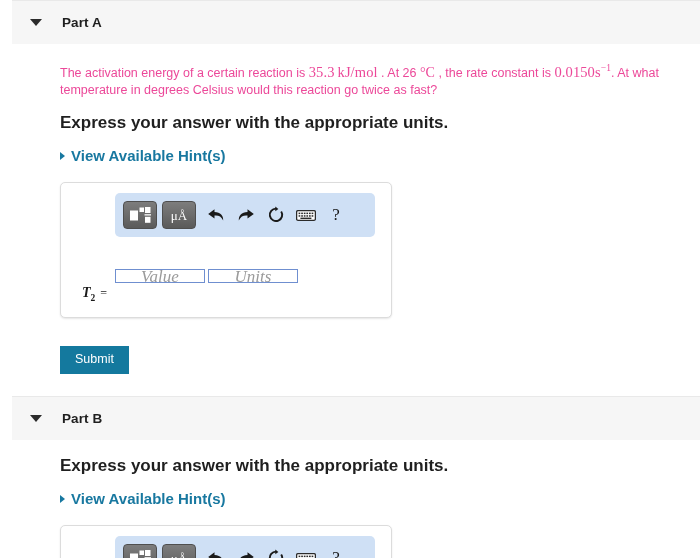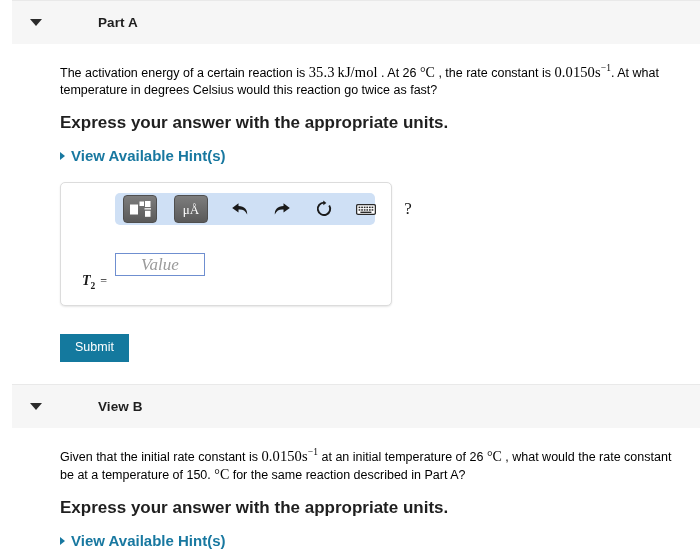--- a/index.html
+++ b/index.html
@@ -27,21 +27,20 @@
 
   
   .part-header {
     height: 44px;
     background: #f6f6f6;
     border-top: 1px solid #e9e9e9;
     display: flex;
     align-items: center;
     padding-left: 18px;
     box-sizing: border-box;
-    gap: 36px;
   }
   .caret-down {
     width: 0;
     height: 0;
     border-left: 6px solid transparent;
     border-right: 6px solid transparent;
     border-top: 7px solid #2b2b2b;
     margin-right: 20px;
     flex: none;
   }
@@ -52,21 +51,21 @@
     letter-spacing: 0.1px;
   }
 
   
   .part-body {
     padding: 16px 8px 0 48px;
   }
   .qtext {
     font-size: 12.5px;
     line-height: 17px;
-    color: #000000;
+    color: #ec4899;
     max-width: 612px;
     margin: 0 0 14px 0;
   }
   .mathser {
     font-family: "Liberation Serif", serif;
     font-size: 14.5px;
     letter-spacing: 0.1px;
   }
   .mathser sup {
     font-size: 9.5px;
@@ -114,22 +113,22 @@
   }
 
   .mathbar {
     background: #cfe0f5;
     border-radius: 5px;
     height: 32px;
     display: flex;
     align-items: center;
     margin-left: 42px;
     margin-right: 4px;
-    padding: 0 8px;
-    gap: 12px;
+    padding: 6px 8px;
+    gap: 0px;
   }
   .tbtn {
     width: 32px;
     height: 26px;
     border-radius: 4px;
     background: linear-gradient(#7d7d7d, #5a5a5a);
     border: 1px solid #4f4f4f;
     display: inline-flex;
     align-items: center;
     justify-content: center;
@@ -183,21 +182,21 @@
     font-size: 9.5px;
     font-style: normal;
   }
   .var-label .eq {
     font-style: normal;
     font-weight: normal;
     font-size: 12px;
     margin-left: 2px;
   }
   .field {
-    height: 23px;
+    height: 14px;
     border: 1px solid #6f8fd0;
     background: #ffffff;
     display: flex;
     align-items: center;
     justify-content: center;
     box-sizing: border-box;
   }
   .field.value { width: 90px; margin-right: 3px; }
   .field.units { width: 90px; }
   .ph {
@@ -302,35 +301,37 @@
           <span class="icon-plain">
             <span class="qmark">?</span>
           </span>
         </div>
 
         <div class="answer-row">
           <span class="var-label">T<sub>2</sub><span class="eq">&nbsp;=</span></span>
           <div class="field value">
             <span class="ph">Value</span>
           </div>
+          <div class="field units">
+            <span class="ph">Units</span>
+          </div>
         </div>
       </div>
 
       <button class="submit-btn">Submit</button>
       <div class="spacer-gap"></div>
     </div>
   </section>
 
   <section class="part">
     <div class="part-header">
       <span class="caret-down"></span>
-      <span class="part-title">View B</span>
+      <span class="part-title">Part B</span>
     </div>
     <div class="part-body">
-      <p class="qtext">Given that the initial rate constant is <span class="mathser">0.0150s<sup>−1</sup></span> at an initial temperature of 26 <span class="deg">°C</span> , what would the rate constant be at a temperature of 150. <span class="deg">°C</span> for the same reaction described in Part A?</p>
       <p class="instruction">Express your answer with the appropriate units.</p>
       <div class="hint-link">
         <span class="caret-right"></span>
         <span>View Available Hint(s)</span>
       </div>
 
       <div class="answer-box">
         <div class="mathbar">
 
           <span class="tbtn">

